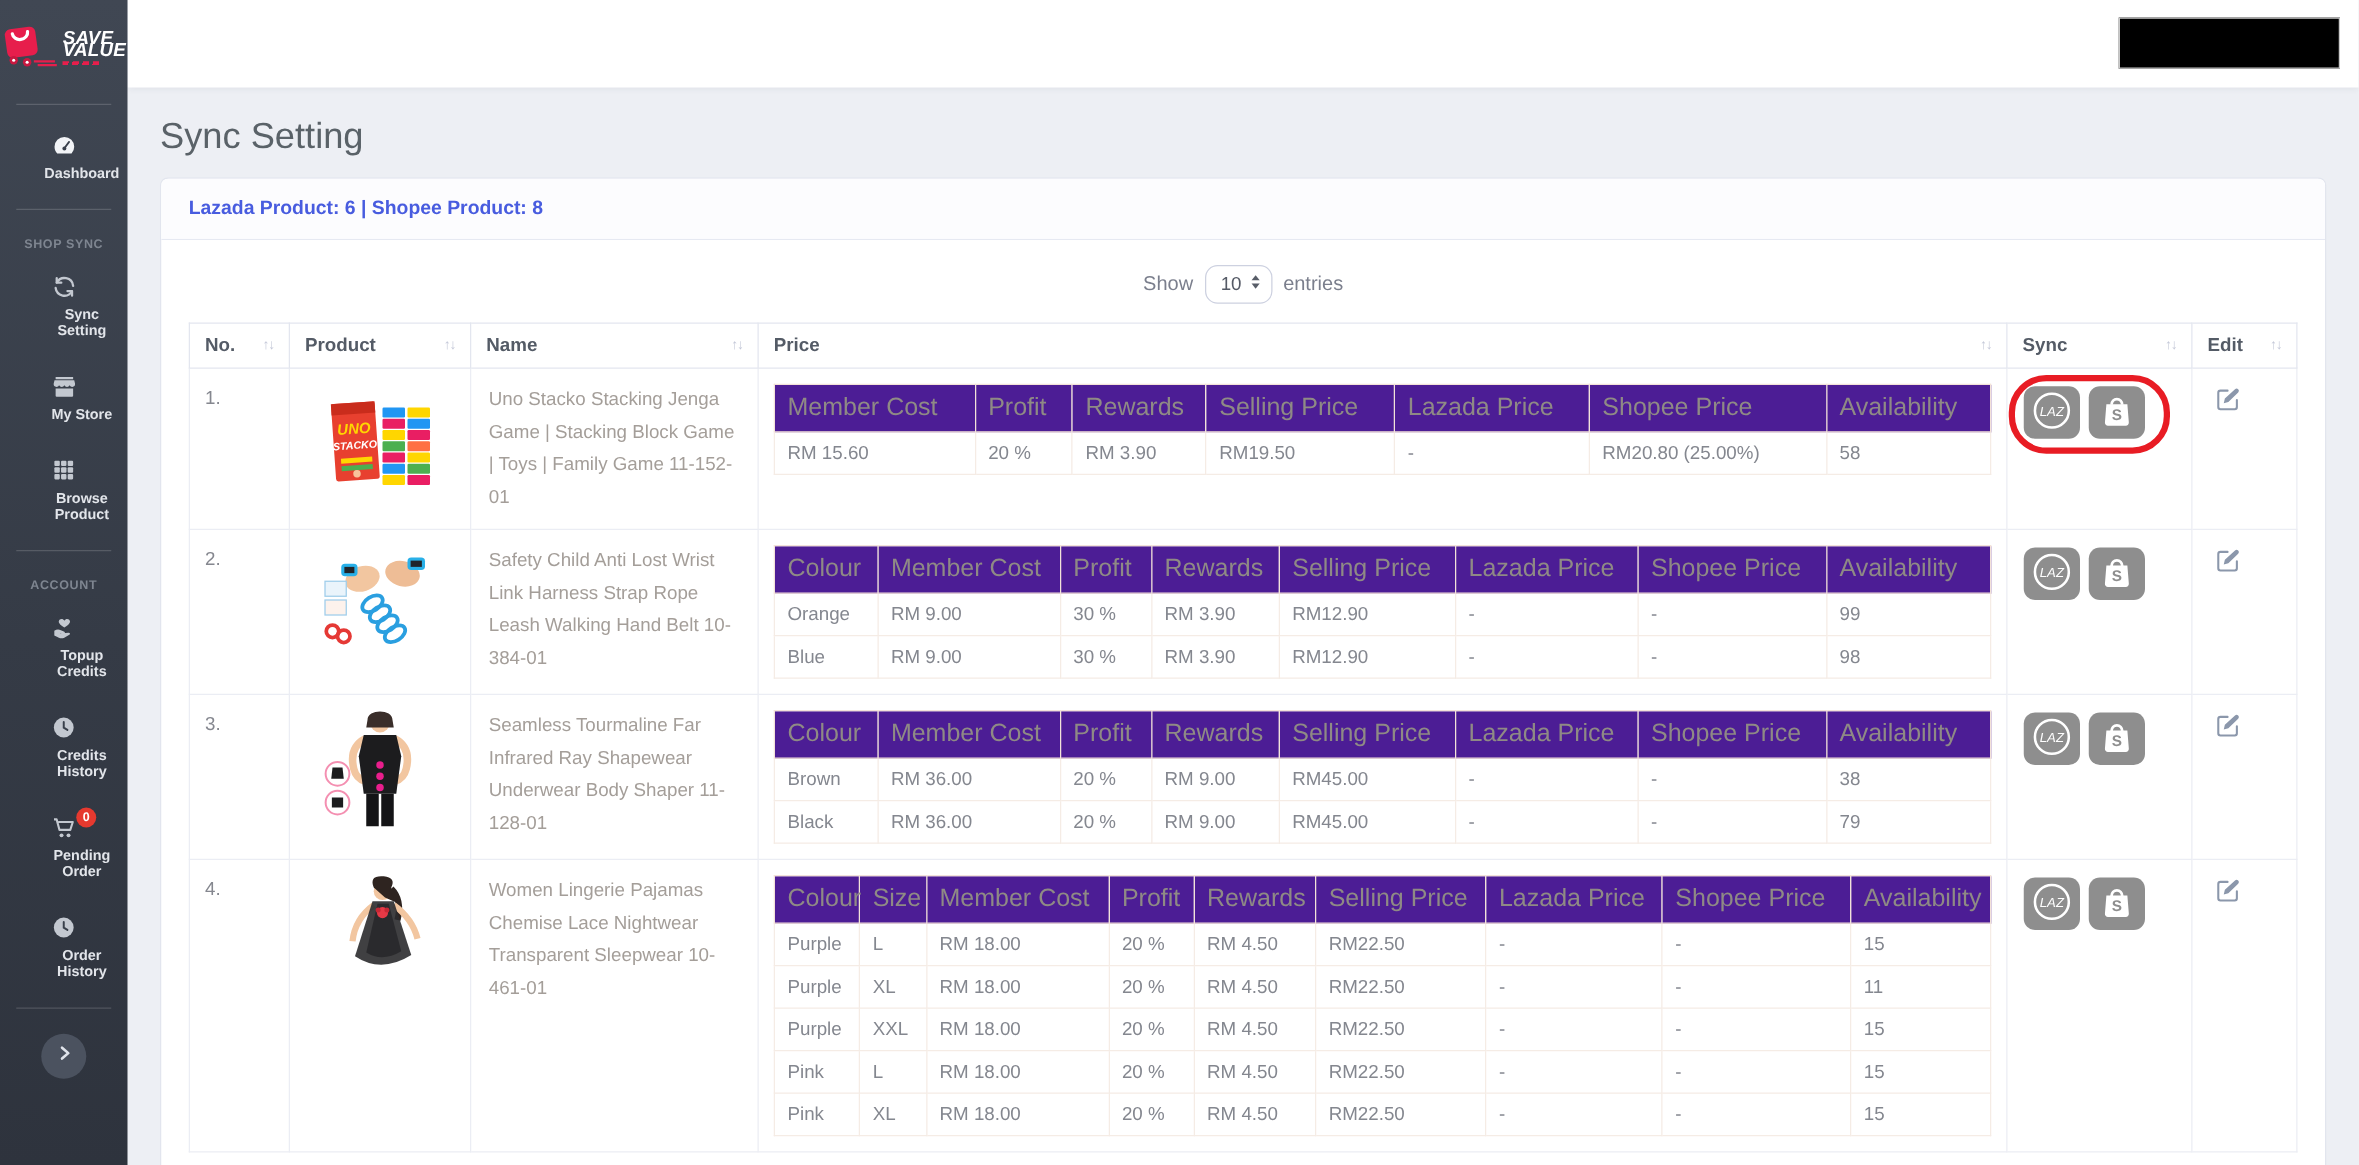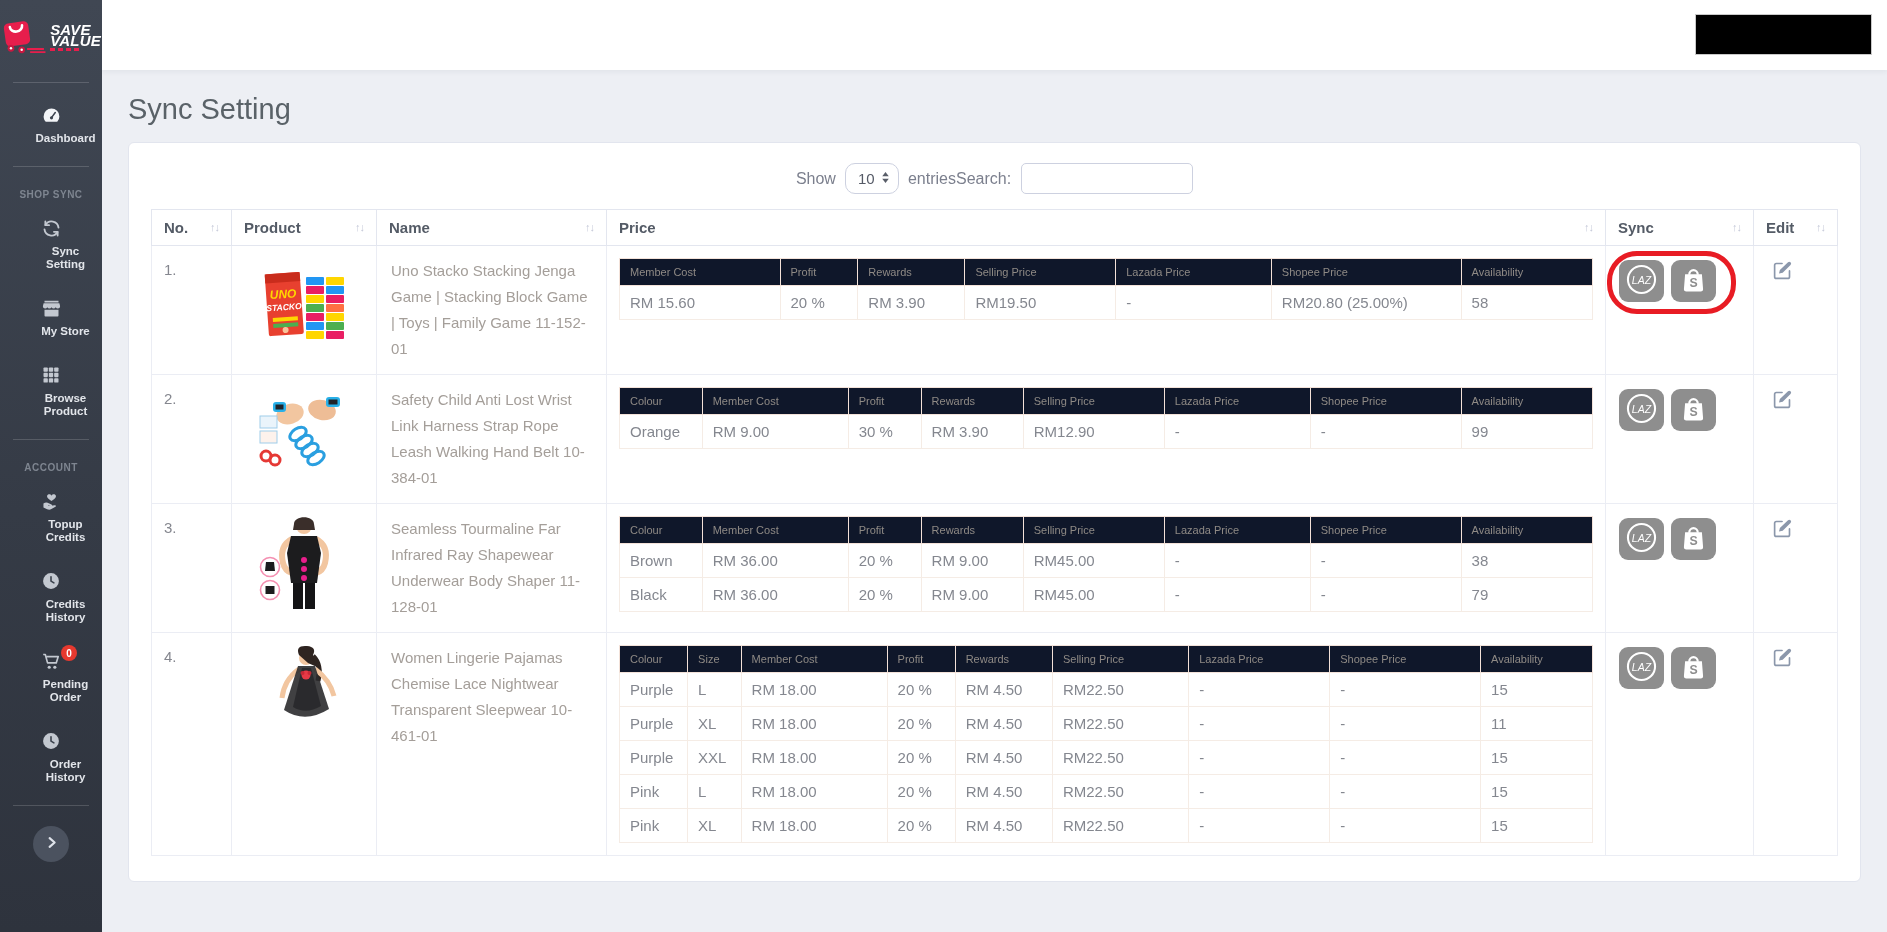--- a/index.html
+++ b/index.html
@@ -53,22 +53,22 @@
   td.cell-no { padding:15px 12px; color:#85878f; font-size:15px; }
   td.cell-prod { padding:11px 0; text-align:center; }
   td.cell-prod svg { width:96px; height:96px; }
   td.cell-name { padding:12px 14px; color:#a49e99; font-size:15px; line-height:26px; }
   td.cell-price { padding:12px; }
   td.cell-sync { padding:14px 10px 10px 13px; }
   td.cell-edit { padding:14px 0 0 18px; }
 
   
   table.sub { width:100%; border-collapse:collapse; table-layout:fixed; }
-  .sub th { background:#0f172a; border:1px solid #f3e2d9; color:#8f8a85; font-weight:400; text-align:left;
-    padding:7px 10px; font-size:11px; }
+  .sub th { background:#4c1d95; border:1px solid #f3e2d9; color:#8f8a85; font-weight:400; text-align:left;
+    padding:7px 10px; font-size:20px; }
   .sub td { background:#fff; border:1px solid #f5ece5; color:#84878f; padding:8px 10px; font-size:15px; }
 
   
   .sync-wrap { position:relative; display:inline-flex; gap:7px;align-items:center; }
   .sync-btn { width:45px; height:42px; border-radius:9px; background:#8e8e8e; display:inline-flex; align-items:center;
     justify-content:center; cursor:pointer; border:none; }
   .annotation { position:absolute; left:-12px; top:-9px; right:-20px; bottom:-12px; border:5px solid #e81c24;
     border-radius:30px; pointer-events:none; }
   .edit-btn { display:inline-block; cursor:pointer; }
 </style>
@@ -201,39 +201,36 @@
 
   <div class="main">
     <header class="topbar">
       <div class="redacted"></div>
     </header>
 
     <div class="content">
       <h1 class="page-title">Sync Setting</h1>
 
       <div class="card">
+        <div class="card-header">Lazada Product: 6 | Shopee Product: 8</div>
         <div class="card-body">
 
           <div class="controls">
             <div class="show-group">
               <span>Show</span>
               <div class="select">
                 <span>10</span>
                 <span>
                   <svg width="9" height="13" viewBox="0 0 10 14">
                       <path d="M5 1l3.6 4.6H1.4z" fill="#585d68"></path>
                       <path d="M5 13L1.4 8.4h7.2z" fill="#585d68"></path>
                     </svg>
                 </span>
               </div>
               <span>entries</span>
-            </div>
-            <div class="search-group">
-              <label>Search:</label>
-              <input type="text" value="" style="">
             </div>
           </div>
 
           <table class="main-table">
             <colgroup>
               <col style="width:80px">
                 <col style="width:145px">
                 <col style="width:230px">
               <col>
                 <col style="width:148px">
@@ -389,20 +386,30 @@
                         <tr>
                           <td>Orange</td>
                           <td>RM 9.00</td>
                           <td>30 %</td>
                           <td>RM 3.90</td>
                           <td>RM12.90</td>
                           <td>-</td>
                           <td>-</td>
                           <td>99</td>
                         </tr>
+                        <tr>
+                          <td>Blue</td>
+                          <td>RM 9.00</td>
+                          <td>30 %</td>
+                          <td>RM 3.90</td>
+                          <td>RM12.90</td>
+                          <td>-</td>
+                          <td>-</td>
+                          <td>98</td>
+                        </tr>
                       </tbody>
                     </table>
                   </td>
                   <td class="cell-sync"><div class="sync-wrap">
                       <button class="sync-btn">
                         <span><svg viewBox="0 0 24 24" width="35" height="35">
                             <circle cx="12" cy="12" r="9.3" fill="none" stroke="#fff" stroke-width="1.4"></circle>
                             <text x="12" y="14.8" text-anchor="middle" font-size="7.2" font-style="italic" font-family="Liberation Sans, sans-serif" fill="#fff">LAZ</text>
                           </svg></span>
                       </button>

